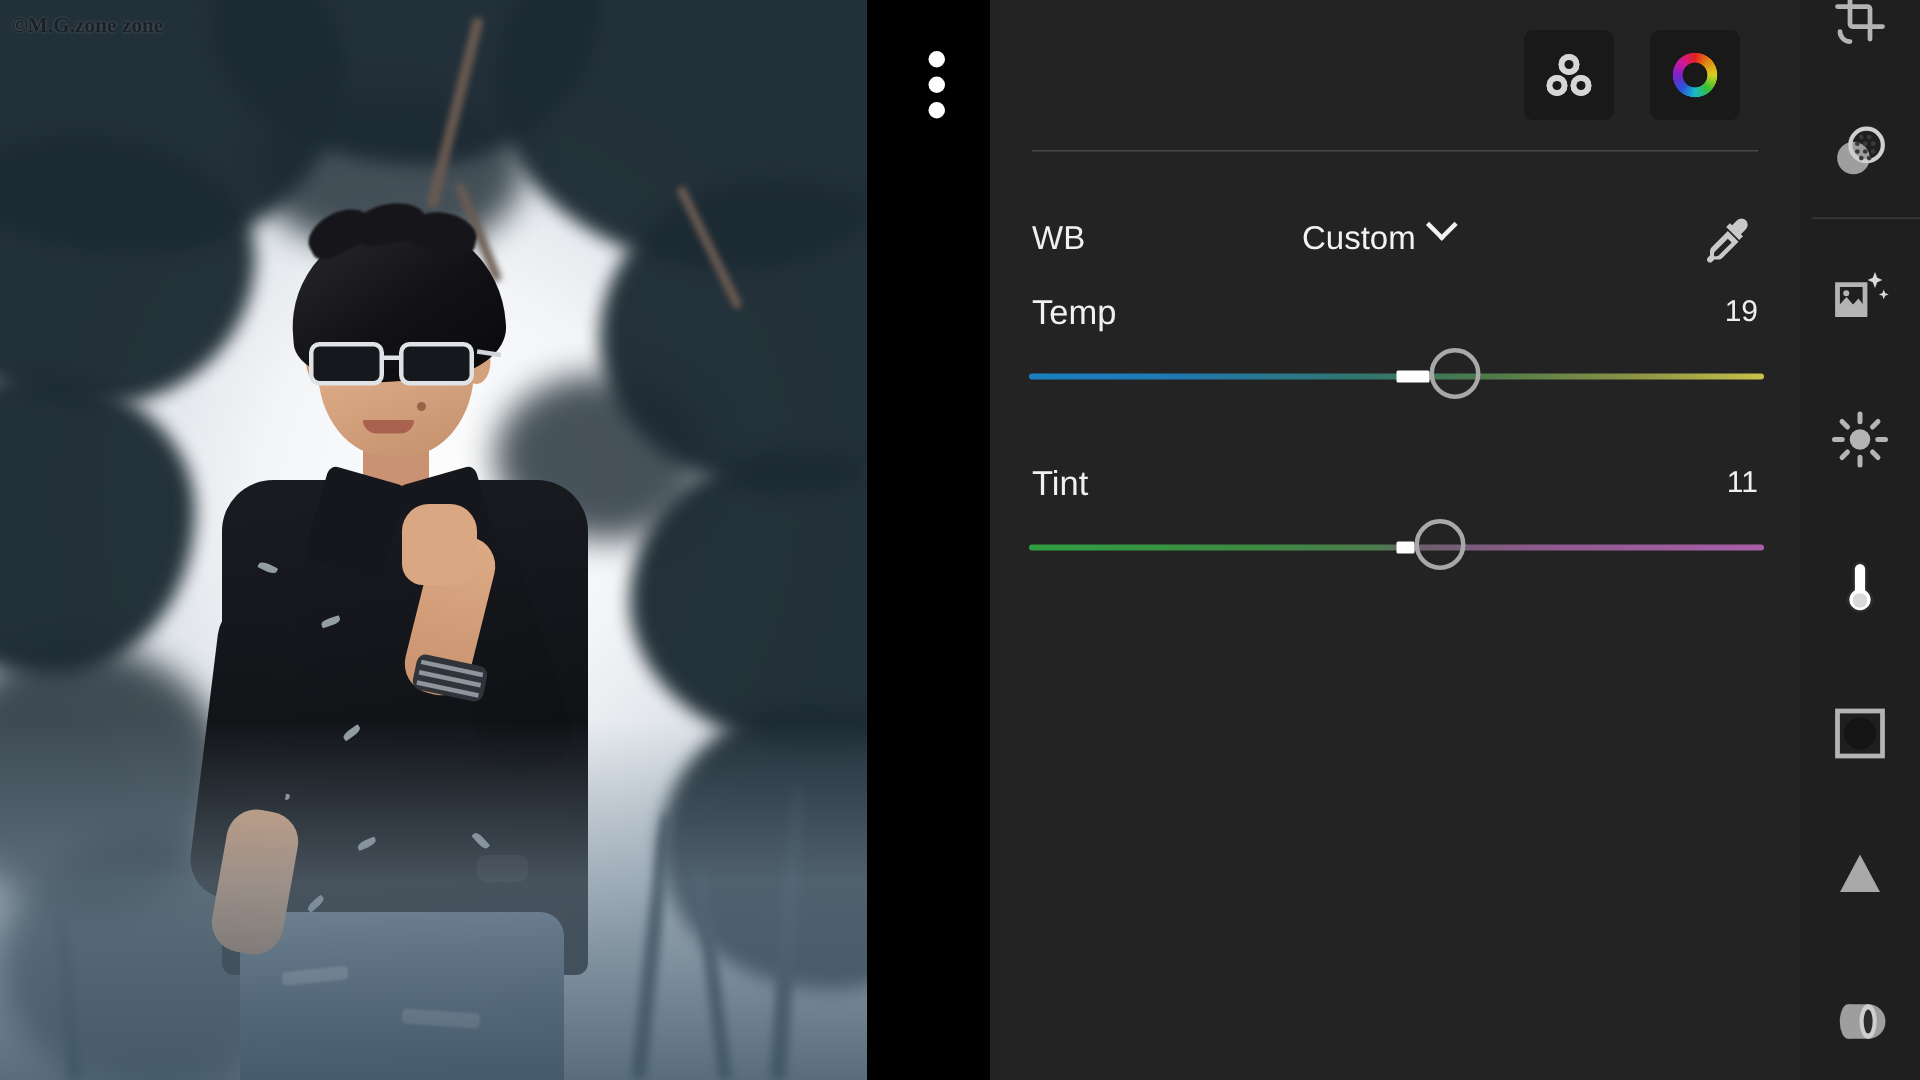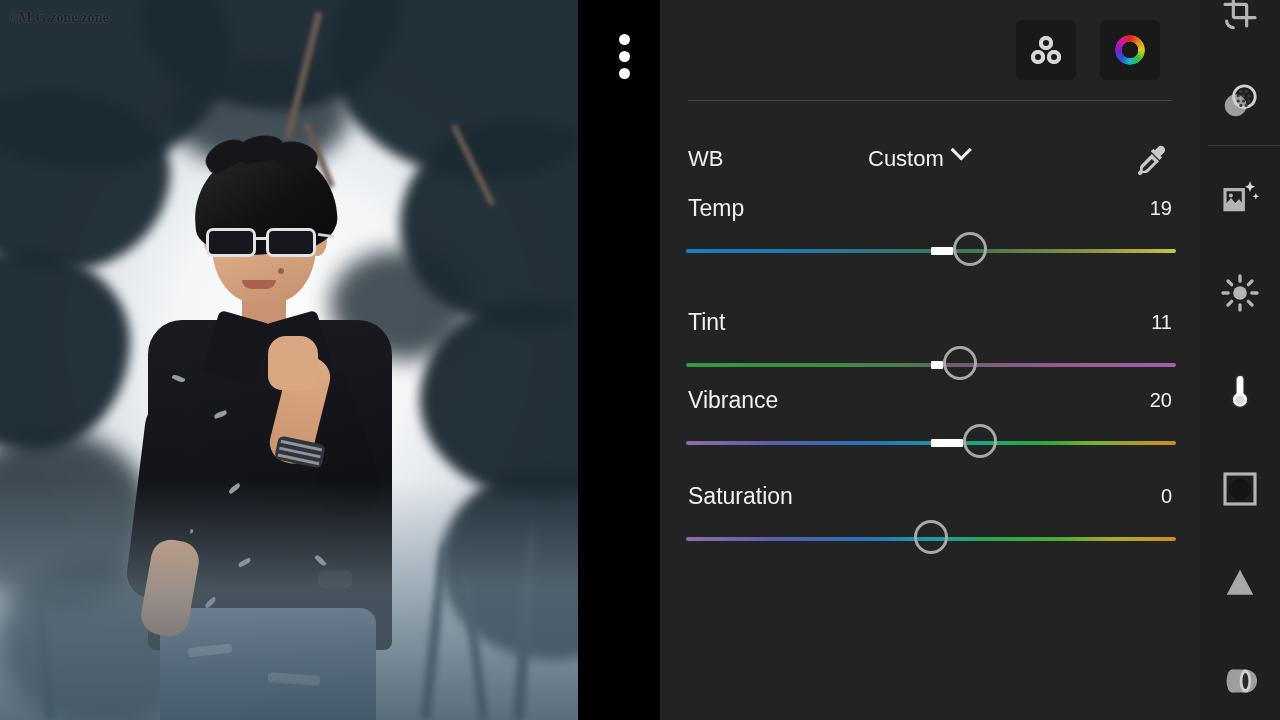--- a/index.html
+++ b/index.html
@@ -312,35 +312,21 @@
     </div>
 
     <div class="slider-block" style="top:281px;margin-top:28px;">
       <div class="s-name">Tint</div>
       <div class="s-val">11</div>
       <div class="track" style="background: linear-gradient(to right, rgb(47, 158, 66) 0%, rgb(61, 139, 66) 30%, rgb(77, 122, 78) 48%, rgb(106, 95, 106) 52%, rgb(142, 90, 142) 70%, rgb(168, 95, 168) 100%);"></div>
       <div class="fill" style="left: 271px; width: 12.4px;"></div>
       <div class="thumb" style="left: 283.4px;"></div>
     </div>
 
-    <div class="slider-block" style="top:387px;">
-      <div class="s-name">Vibrance</div>
-      <div class="s-val">20</div>
-      <div class="track" style="background: linear-gradient(to right, rgb(139, 111, 168) 0%, rgb(90, 95, 168) 18%, rgb(42, 111, 184) 35%, rgb(31, 144, 168) 50%, rgb(31, 168, 120) 62%, rgb(42, 168, 58) 72%, rgb(120, 176, 48) 84%, rgb(208, 138, 40) 100%);"></div>
-      <div class="fill" style="left: 271px; width: 32px;"></div>
-      <div class="thumb" style="left: 303px;"></div>
-    </div>
-
-    <div class="slider-block" style="top:483px;">
-      <div class="s-name">Saturation</div>
-      <div class="s-val">0</div>
-      <div class="track" style="background: linear-gradient(to right, rgb(139, 111, 168) 0%, rgb(90, 95, 168) 18%, rgb(42, 111, 184) 35%, rgb(31, 154, 168) 50%, rgb(42, 168, 74) 62%, rgb(74, 173, 53) 76%, rgb(176, 168, 48) 88%, rgb(208, 138, 40) 100%);"></div>
-
-      <div class="thumb" style="left: 254px;"></div>
-    </div>
+
   </div>
 
   <div class="rail">
 
     <div class="rail-btn" style="top:-30px;">
       <svg width="40" height="40" viewBox="0 0 24 24">
         <g fill="none" stroke="#b4b4b4" stroke-width="1.9" stroke-linecap="round" stroke-linejoin="round">
           <path d="M8 3v12a1 1 0 0 0 1 1h12"></path>
           <path d="M16 21V9a1 1 0 0 0-1-1H3"></path>
           <path d="M4 18a4 4 0 0 0 4 4"></path>

